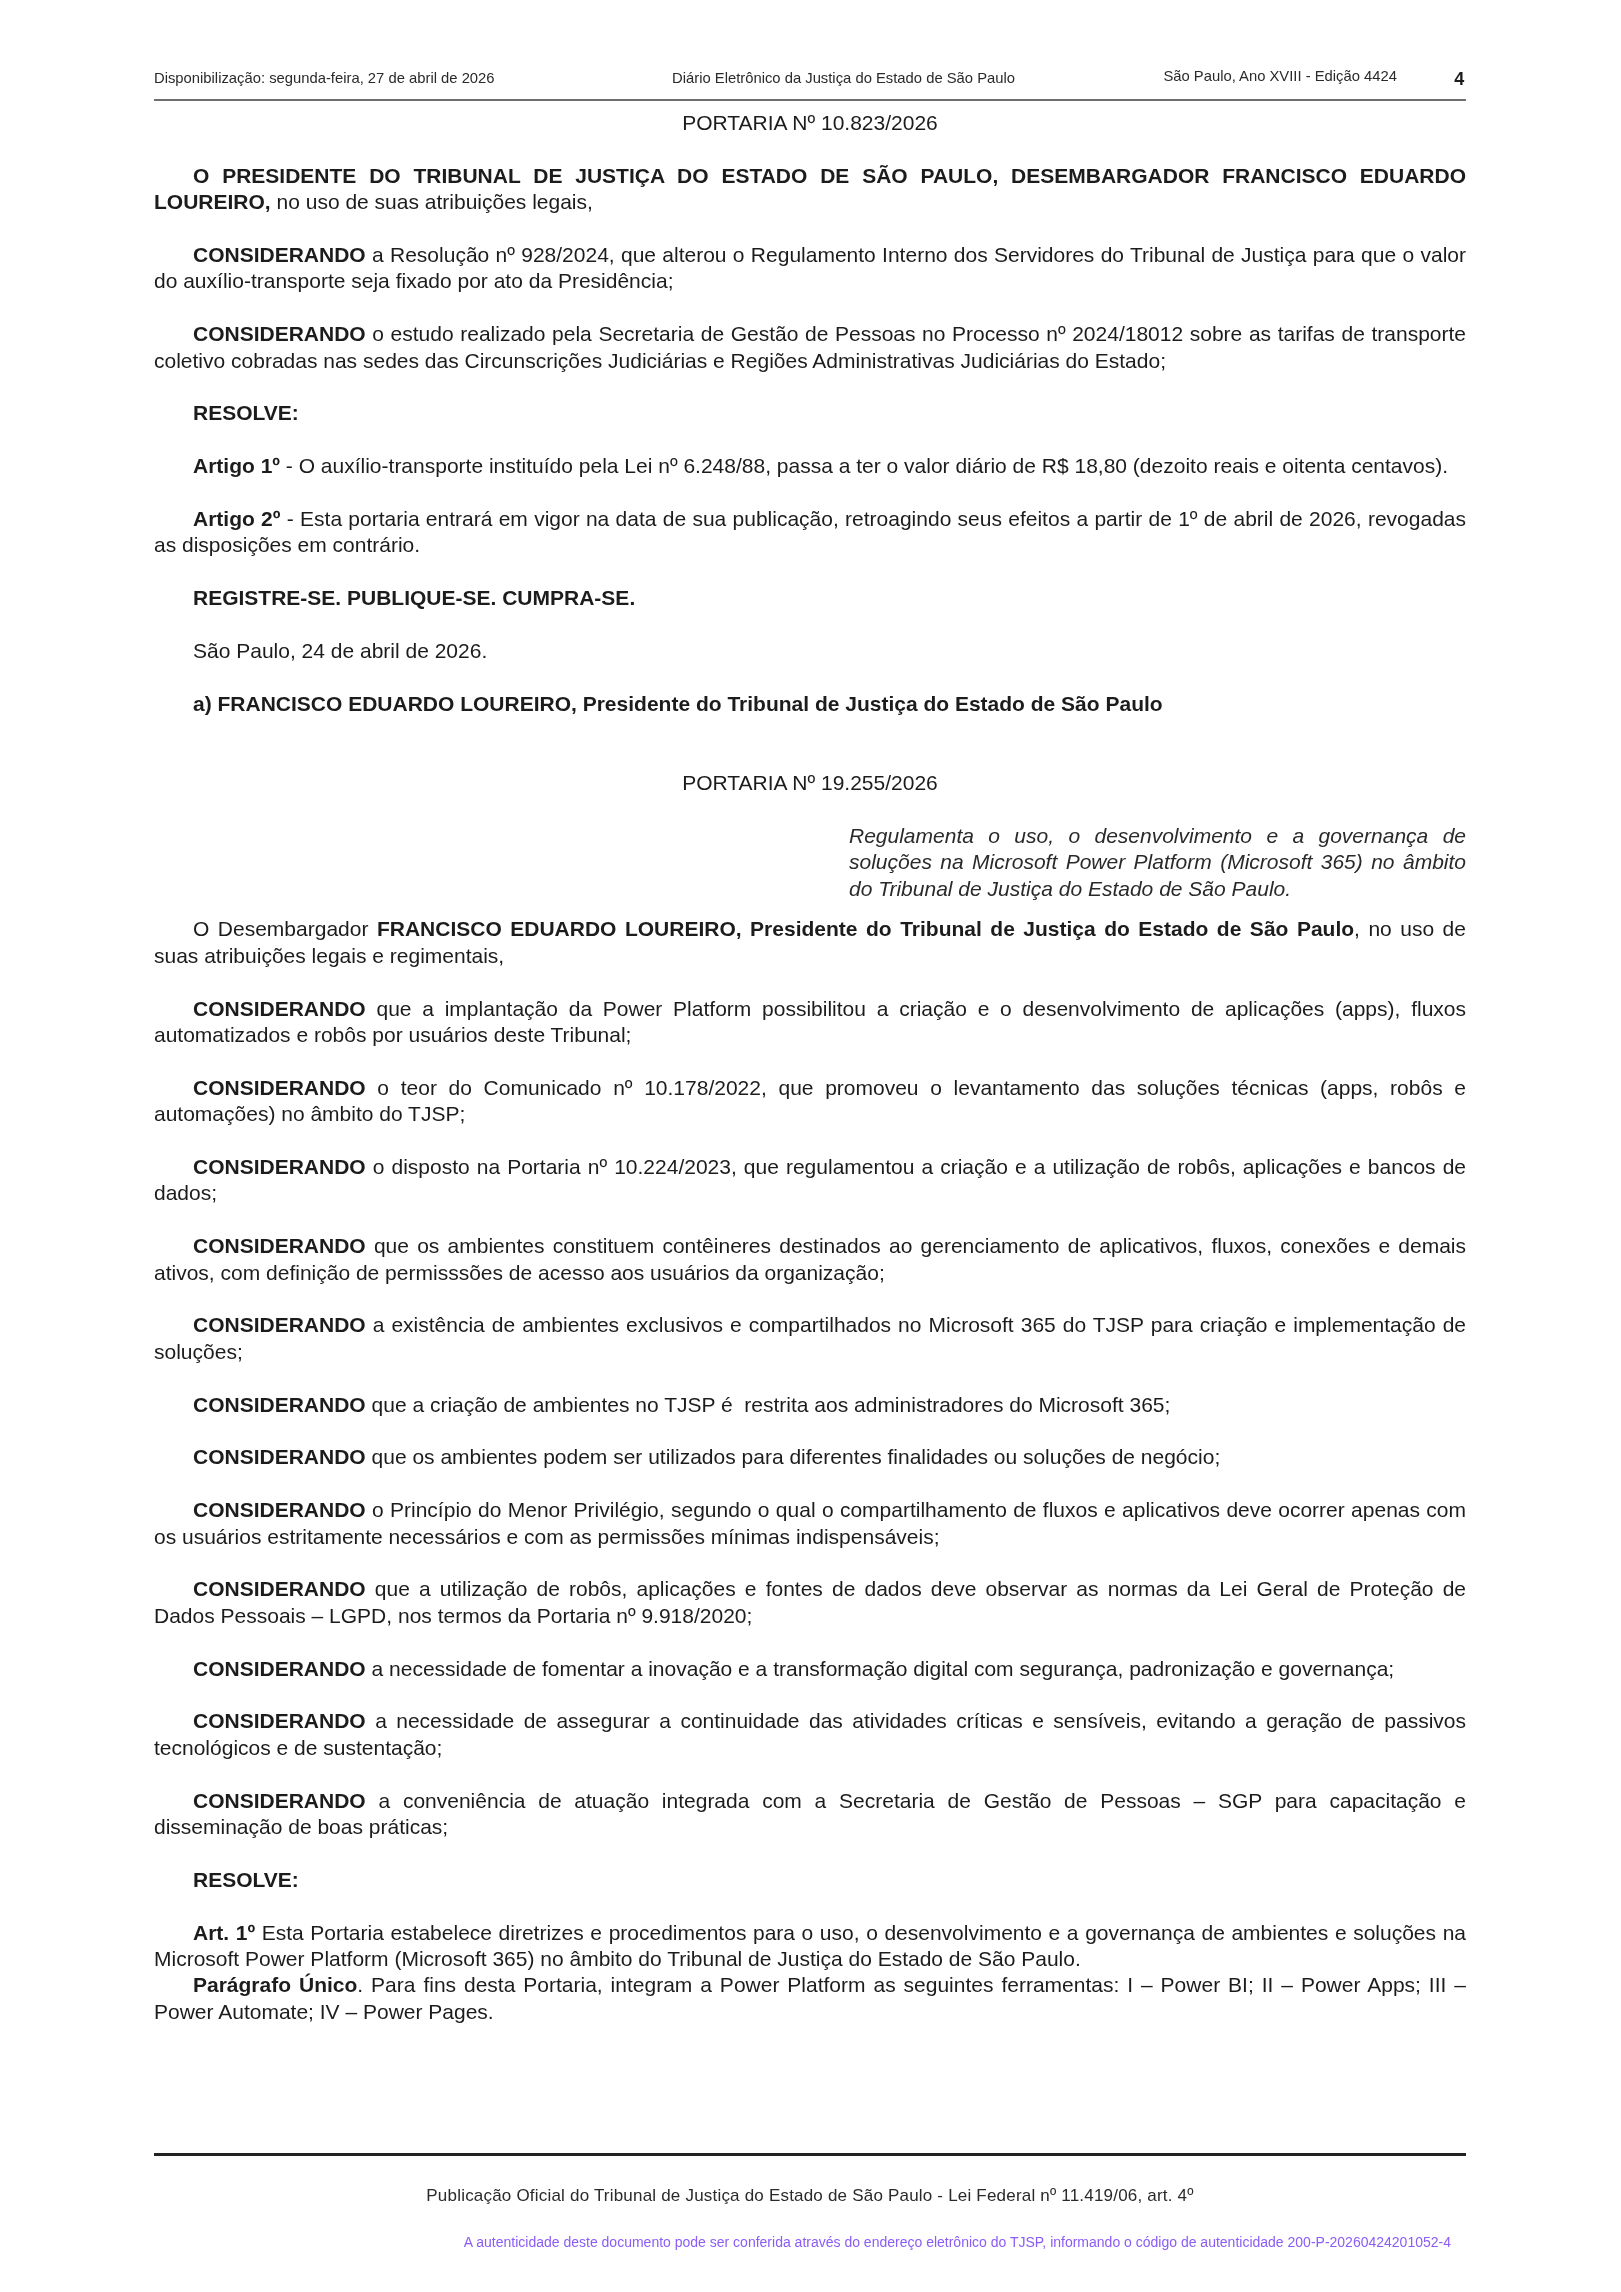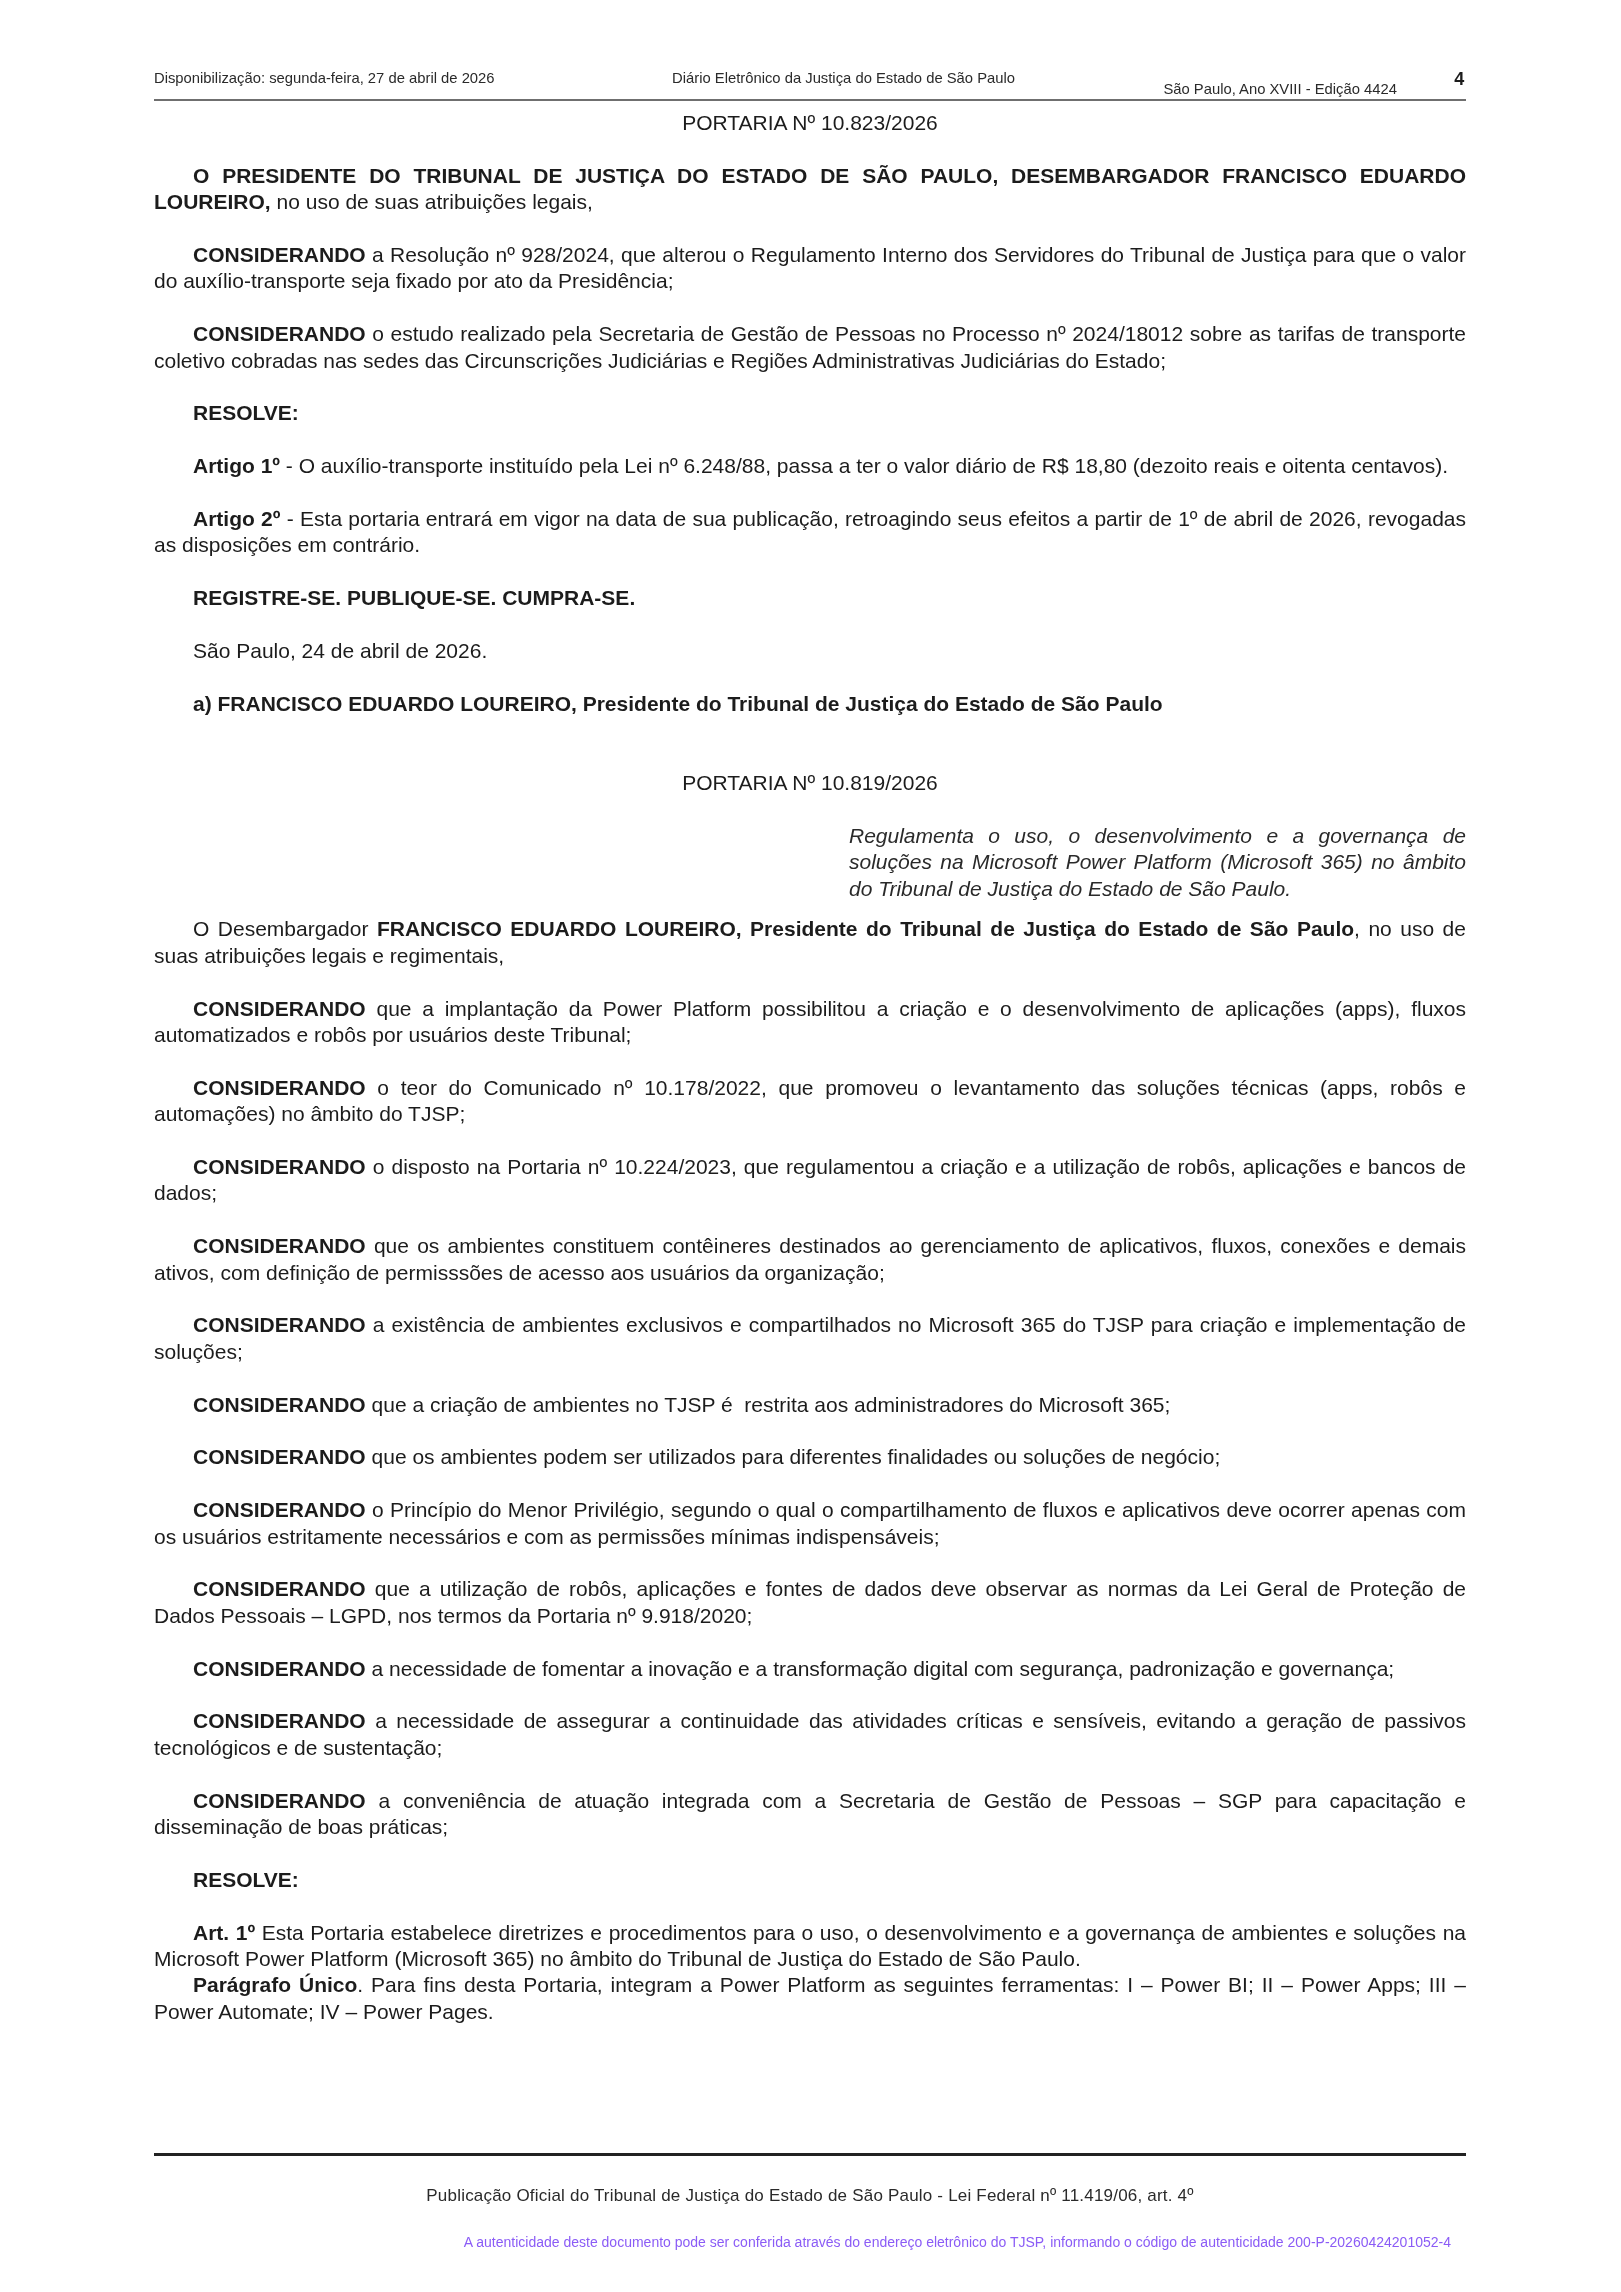--- a/index.html
+++ b/index.html
@@ -30,21 +30,21 @@
       top: 3.6px;
     }
     .page-header .hdr-center {
       position: absolute;
       left: 518px;
       top: 3.6px;
     }
     .page-header .hdr-right {
       position: absolute;
       right: 69px;
-      top: 15px;
+      top: 2px;
     }
     .page-header .hdr-page {
       position: absolute;
       right: 1.8px;
       top: 2.7px;
       font-weight: bold;
       font-size: 18px;
       color: #1c1c1c;
     }
     .header-rule {
@@ -151,21 +151,21 @@
   <p class="indent"><b>Artigo 2º</b><span> - Esta portaria entrará em vigor na data de sua publicação, retroagindo seus efeitos a partir de 1º de abril de 2026, revogadas as disposições em contrário.</span></p>
 
   <p class="indent left"><b>REGISTRE-SE. PUBLIQUE-SE. CUMPRA-SE.</b></p>
 
   <p class="indent left">São Paulo, 24 de abril de 2026.</p>
 
   <p class="indent left"><b>a) FRANCISCO EDUARDO LOUREIRO, Presidente do Tribunal de Justiça do Estado de São Paulo</b></p>
 
   <div class="extra-gap"></div>
 
-  <p class="center">PORTARIA Nº 10.819/2026</p>
+  <p class="center">PORTARIA Nº 19.255/2026</p>
 
   <p class="ementa">Regulamenta o uso, o desenvolvimento e a governança de soluções na Microsoft Power Platform (Microsoft 365) no âmbito do Tribunal de Justiça do Estado de São Paulo.</p>
 
   <p class="indent"><span>O Desembargador </span><b>FRANCISCO EDUARDO LOUREIRO, Presidente do Tribunal de Justiça do Estado de São Paulo</b><span>, no uso de suas atribuições legais e regimentais,</span></p>
 
   <p class="indent"><b>CONSIDERANDO</b><span> que a implantação da Power Platform possibilitou a criação e o desenvolvimento de aplicações (apps), fluxos automatizados e robôs por usuários deste Tribunal;</span></p>
   <p class="indent"><b>CONSIDERANDO</b><span> o teor do Comunicado nº 10.178/2022, que promoveu o levantamento das soluções técnicas (apps, robôs e automações) no âmbito do TJSP;</span></p>
   <p class="indent"><b>CONSIDERANDO</b><span> o disposto na Portaria nº 10.224/2023, que regulamentou a criação e a utilização de robôs, aplicações e bancos de dados;</span></p>
   <p class="indent"><b>CONSIDERANDO</b><span> que os ambientes constituem contêineres destinados ao gerenciamento de aplicativos, fluxos, conexões e demais ativos, com definição de permisssões de acesso aos usuários da organização;</span></p>
   <p class="indent"><b>CONSIDERANDO</b><span> a existência de ambientes exclusivos e compartilhados no Microsoft 365 do TJSP para criação e implementação de soluções;</span></p>

